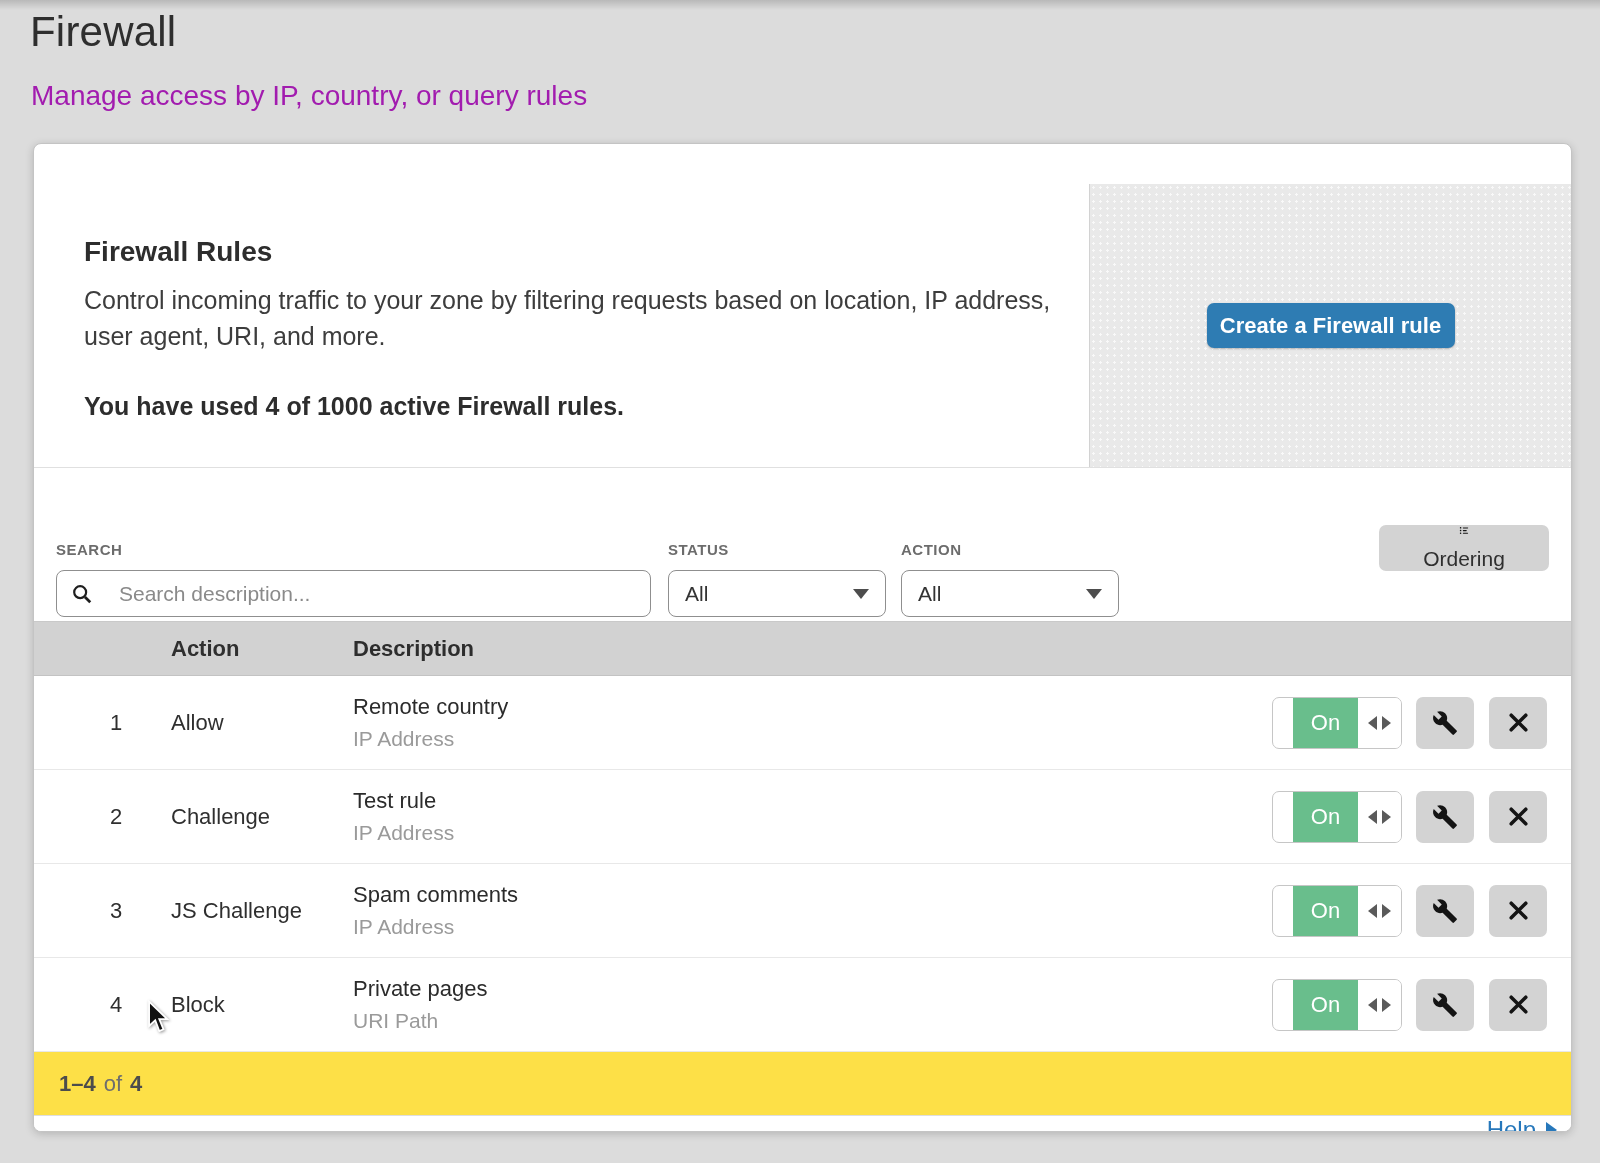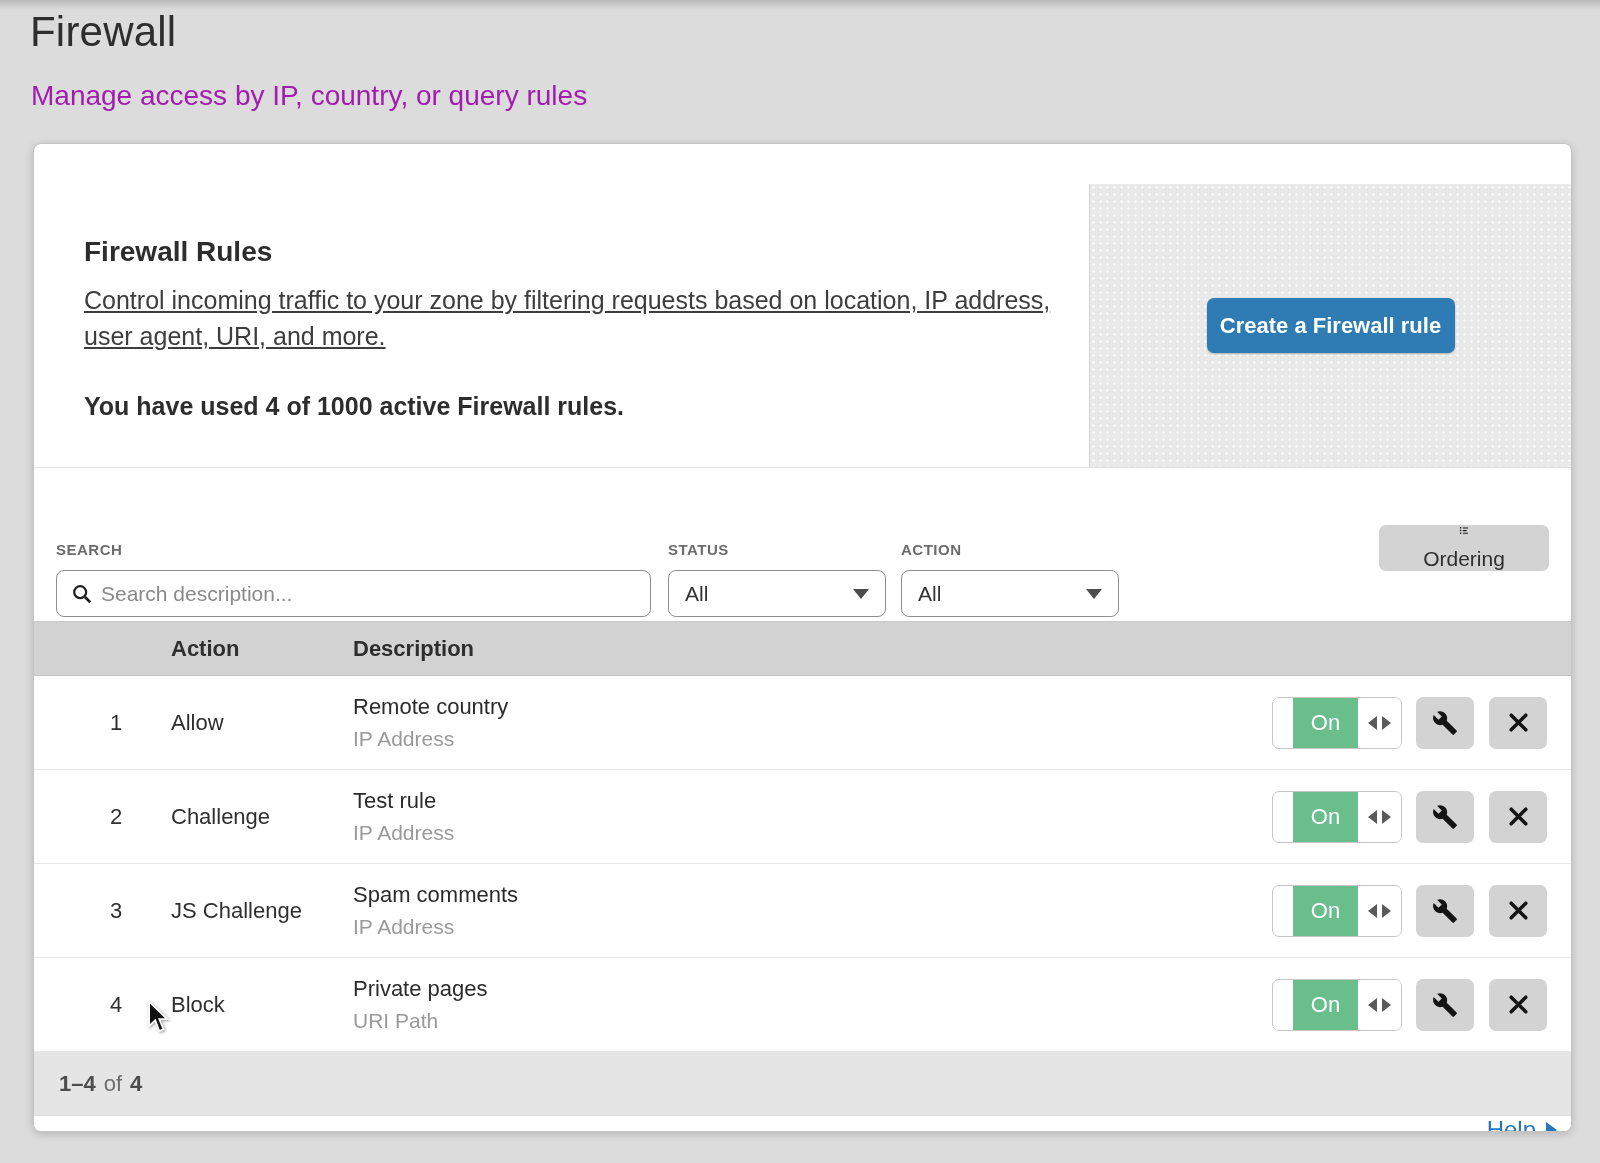--- a/index.html
+++ b/index.html
@@ -26,49 +26,49 @@
   .card{
     position:absolute; left:33px; top:143px; width:1539px; height:989px;
     background:#ffffff; border:1px solid #c4c4c4; border-radius:8px;
     box-shadow:0 2px 8px rgba(0,0,0,.18);
     display:flex; flex-direction:column; overflow:hidden;
   }
   
   .card-top{ height:284px; display:flex; flex:none; border-bottom:1px solid #e0e0e0;margin-top:40px; }
   .card-top-left{ flex:1 1 auto; padding:52px 30px 0 50px; background:#fff; }
   .panel-heading{ font-size:28px; font-weight:700; color:#2d2d2d; }
-  .panel-desc{ margin-top:14px; font-size:25px; line-height:36px; color:#3d3d3d;text-decoration:underline; }
+  .panel-desc{ margin-top:14px; font-size:25px; line-height:36px; color:#3d3d3d; }
   .panel-usage{ margin-top:38px; font-size:25px; font-weight:700; color:#2d2d2d; }
   .card-top-right{
     flex:0 0 482px; background:#e9e9e9;
     background-image:radial-gradient(rgba(255,255,255,.75) 1px, rgba(0,0,0,0) 1.2px);
     background-size:7px 7px;
     border-left:1px solid #d2d2d2;
     display:flex; align-items:center; justify-content:center;
   }
   .create-btn{
-    width:248px; height:55px; border:none; cursor:pointer;
+    width:248px; height:45px; border:none; cursor:pointer;
     background:#2e7cb3; color:#fff; font-family:inherit;
     font-size:22px; font-weight:700; border-radius:7px;
     box-shadow:0 1px 2px rgba(0,0,0,.25);
   }
   
   .filter-bar{ height:153px; flex:none; position:relative; background:#fff; }
   .filter-label{
     display:block; font-size:15px; font-weight:700; color:#6c6c6c;
     letter-spacing:.5px; margin-bottom:12px;margin-top:44px;
   }
   .search-group{ position:absolute; left:22px; top:29px; }
   .search-box{
     width:595px; height:47px; border:1px solid #8f8f8f; border-radius:8px;
     display:flex; align-items:center; padding:0 14px; background:#fff;
   }
   .search-box input{
     border:none; outline:none; flex:1; font-family:inherit;
-    font-size:21px; color:#333; margin-left:8px; background:transparent;
+    font-size:21px; color:#333; margin-left:26px; background:transparent;
   }
   .search-box input::placeholder{ color:#8a8a8a; }
   .status-group{ position:absolute; left:634px; top:29px; }
   .action-group{ position:absolute; left:867px; top:29px; }
   .select{
     width:218px; height:47px; border:1px solid #8f8f8f; border-radius:8px;
     display:flex; align-items:center; padding:17px 16px; background:#fff;
     font-size:21px; color:#333; cursor:pointer;
   }
   .select .caret{
@@ -113,21 +113,21 @@
   .tri-right{ width:0; height:0; border-top:7px solid transparent; border-bottom:7px solid transparent; border-left:9px solid #5a5a5a; }
   .icon-btn{
     width:58px; height:52px; background:#d3d3d3; border:none; border-radius:7px;
     display:flex; align-items:center; justify-content:center; cursor:pointer;
   }
   .icon-btn.wrench{ margin-left:14px; }
   .icon-btn.close{ margin-left:15px; }
   
   .pagination{
     height:64px; flex:none; display:flex; align-items:center; padding-left:25px;
-    font-size:22px; border-bottom:1px solid #dedede; background:#e5e5e5;
+    font-size:22px; border-bottom:1px solid #dedede; background:#fde047;
   }
   .pg-bold{ font-weight:700; color:#4c4c4c; }
   .pg-of{ color:#6e6e6e; margin:0 8px; }
   .footer{
     flex:1; display:flex; align-items:flex-end; justify-content:flex-end;
     padding-right:14px; background:#fff;
   }
   .help-link{
     display:flex; align-items:center; gap:10px; cursor:pointer;
     color:#2778bb; font-size:24px; text-decoration:none;

